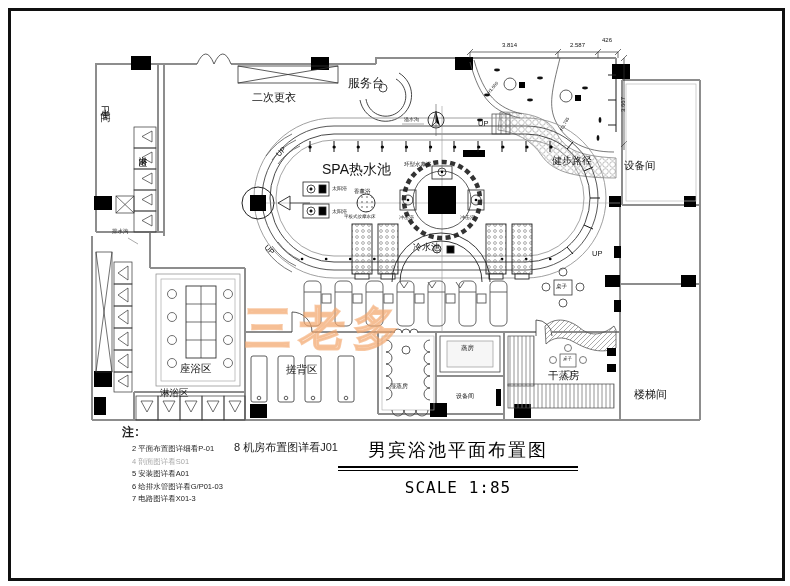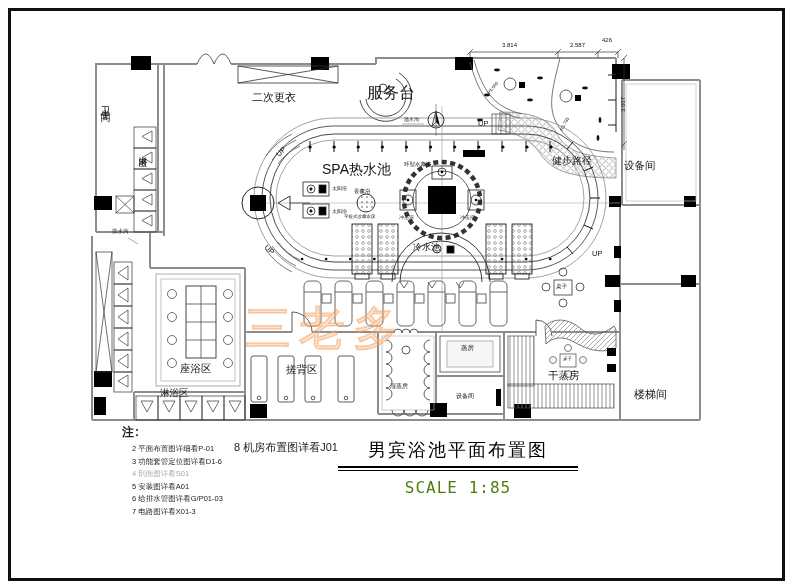--- a/index.html
+++ b/index.html
@@ -2,33 +2,33 @@
 <html><head>
 <meta charset="utf-8">
 <style>
   html,body{margin:0;padding:0;background:#fff;}
   .canvas{position:relative;width:790px;height:586px;background:#fff;overflow:hidden;
           font-family:"Liberation Sans",sans-serif;}
   .frame{position:absolute;left:8px;top:8px;width:771px;height:567px;border:3px solid #101010;}
   svg{position:absolute;left:0;top:0;}
   .lbl{position:absolute;color:#141414;white-space:nowrap;line-height:1;}
   .vert{writing-mode:vertical-lr;letter-spacing:3px;}
-  .wm{position:absolute;font-weight:400;color:rgba(243,166,108,0.30);
+  .wm{position:absolute;font-weight:700;color:rgba(243,166,108,0.30);
       -webkit-text-stroke:1.5px rgba(243,166,108,0.6);letter-spacing:8px;}
   .notes{position:absolute;left:122px;top:424px;width:240px;color:#222;}
   .notes h4{margin:0 0 3px 0;font-size:12px;letter-spacing:1px;}
   .notes ol{list-style:none;margin:0;padding:0 0 0 10px;}
   .notes li{font-size:7.5px;margin:2.6px 0;}
   .notes li.dim4{color:#a8a8a8;}
   .noteside{position:absolute;left:234px;top:440px;font-size:11px;color:#222;}
   .titleblock{position:absolute;left:338px;top:438px;width:240px;text-align:center;}
   .titleblock .t{font-size:18px;letter-spacing:2px;color:#000;font-weight:500;}
   .rule{height:1.6px;background:#000;margin-top:4px;}
   .rule2{height:1px;background:#000;margin-top:2px;}
-  .titleblock .s{font-size:16px;margin-top:7px;font-family:"DejaVu Sans Mono",monospace;color:#4d7c0f;letter-spacing:1px;}
+  .titleblock .s{font-size:16px;margin-top:7px;font-family:"DejaVu Sans Mono",monospace;color:#000000;letter-spacing:1px;}
 </style>
 </head>
 <body>
 
 <div class="canvas">
   <div class="frame"></div>
 
   <svg width="790" height="586" viewBox="0 0 790 586">
     <defs>
       <pattern id="dots" width="5" height="5" patternUnits="userSpaceOnUse">
@@ -333,21 +333,21 @@
       <circle cx="568" cy="348" r="3.5" fill="none"></circle>
         <circle cx="568" cy="374" r="3.5" fill="none"></circle>
     </g>
 
     <rect x="626" y="84" width="70" height="117" fill="none" stroke="#bbb" stroke-width="0.7"></rect>
   </svg>
 
   <div class="lbl vert" style="left:100px;top:98px;font-size:10px;">卫生间</div>
   <div class="lbl vert" style="left:139px;top:150px;font-size:8.5px;letter-spacing:1px;">淋浴区</div>
   <div class="lbl" style="left:252px;top:92px;font-size:11px;">二次更衣</div>
-  <div class="lbl" style="left:367px;top:77px;font-size:16px;margin-top:8px;">服务台</div>
+  <div class="lbl" style="left:348px;top:77px;font-size:12px;">服务台</div>
   <div class="lbl" style="left:552px;top:156px;font-size:10px;">健步路径</div>
   <div class="lbl" style="left:624px;top:160px;font-size:10.5px;">设备间</div>
   <div class="lbl" style="left:322px;top:162px;font-size:14px;">SPA热水池</div>
   <div class="lbl" style="left:404px;top:162px;font-size:5.5px;">环型水幕浴</div>
   <div class="lbl" style="left:354px;top:189px;font-size:5.5px;">香薰浴</div>
   <div class="lbl" style="left:332px;top:186px;font-size:5px;">太阳浴</div>
   <div class="lbl" style="left:332px;top:209px;font-size:5px;">太阳浴</div>
   <div class="lbl" style="left:399px;top:215px;font-size:5px;">冲击浴</div>
   <div class="lbl" style="left:460px;top:215px;font-size:5px;">冲击浴</div>
   <div class="lbl" style="left:344px;top:215px;font-size:4.5px;">平板式按摩水床</div>
@@ -374,21 +374,20 @@
   <div class="lbl" style="left:620px;top:112px;font-size:6px;transform:rotate(-90deg);transform-origin:left top;">3.667</div>
   <div class="lbl" style="left:486px;top:86px;font-size:4.5px;transform:rotate(-50deg);">R1.559</div>
   <div class="lbl" style="left:558px;top:122px;font-size:4.5px;transform:rotate(-62deg);">R3.785</div>
 
   <div class="wm" style="left:245px;top:298px;font-size:46px;">三老多</div>
 
   <div class="notes">
     <h4>注:</h4>
     <ol>
       <li>2 平面布置图详细看P-01</li>
-      <li>3 功能套管定位图详看D1-6</li>
       <li class="dim4">4 剖面图详看S01</li>
       <li>5 安装图详看A01</li>
       <li>6 给排水管图详看G/P01-03</li>
       <li>7 电路图详看X01-3</li>
     </ol>
   </div>
   <div class="noteside">8 机房布置图详看J01</div>
 
   <div class="titleblock">
     <div class="t">男宾浴池平面布置图</div>

